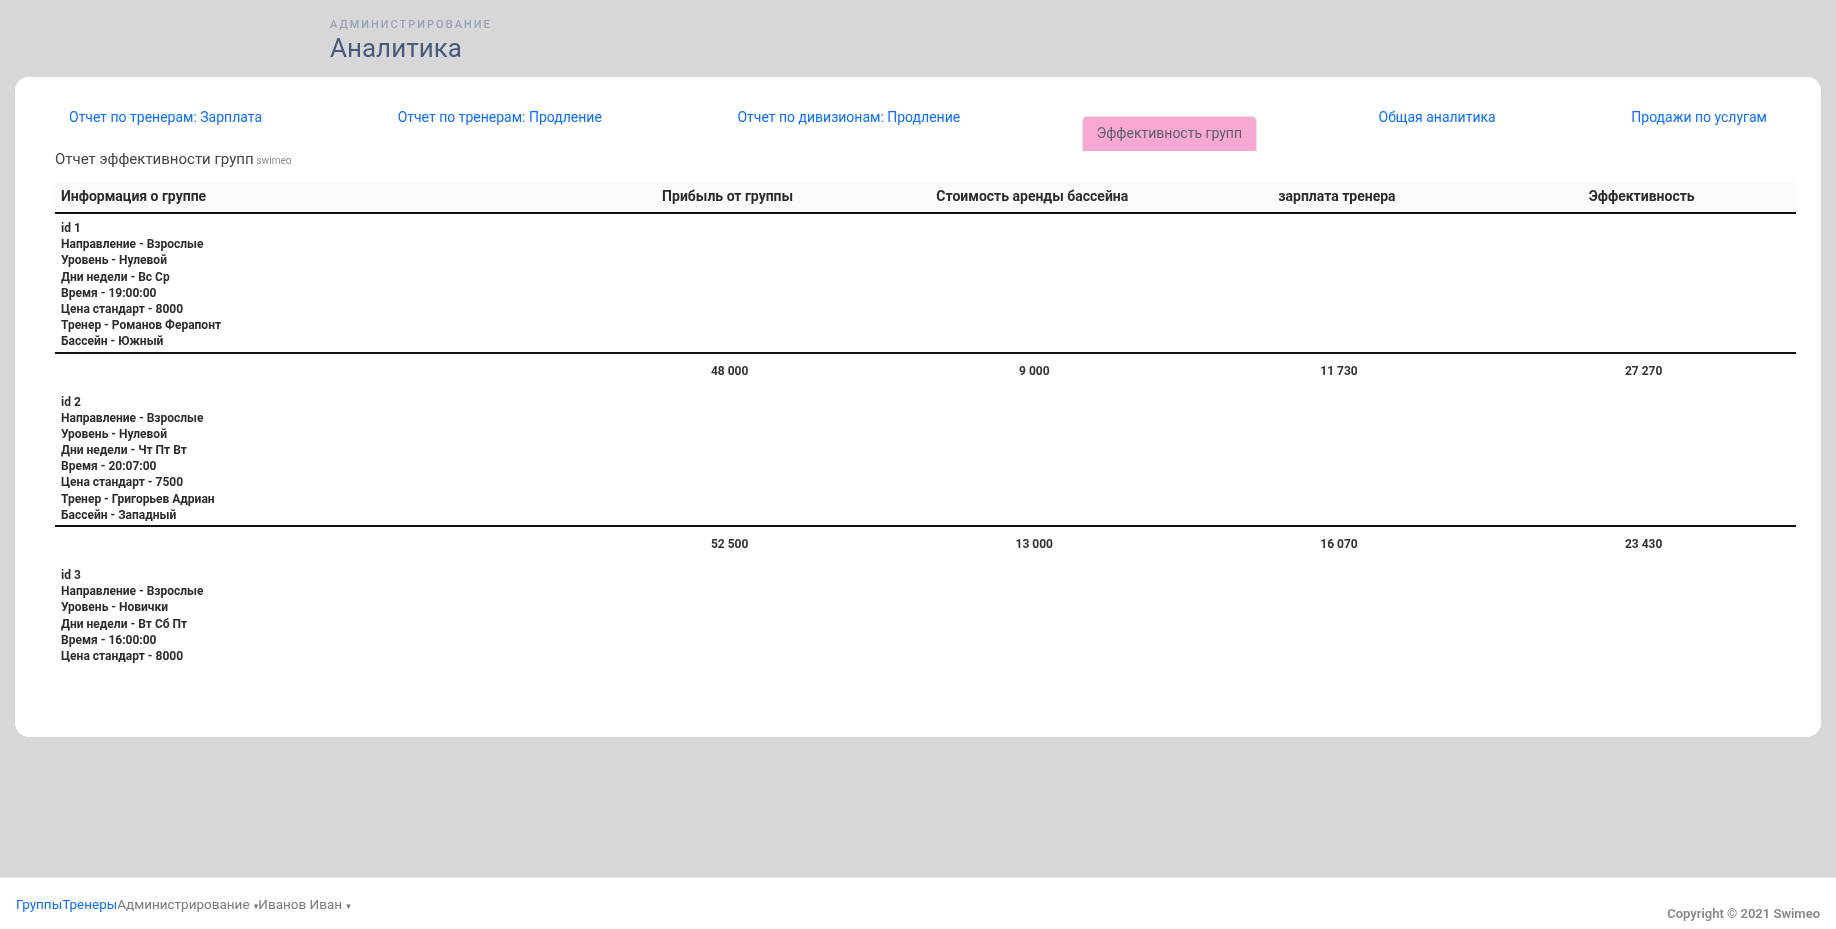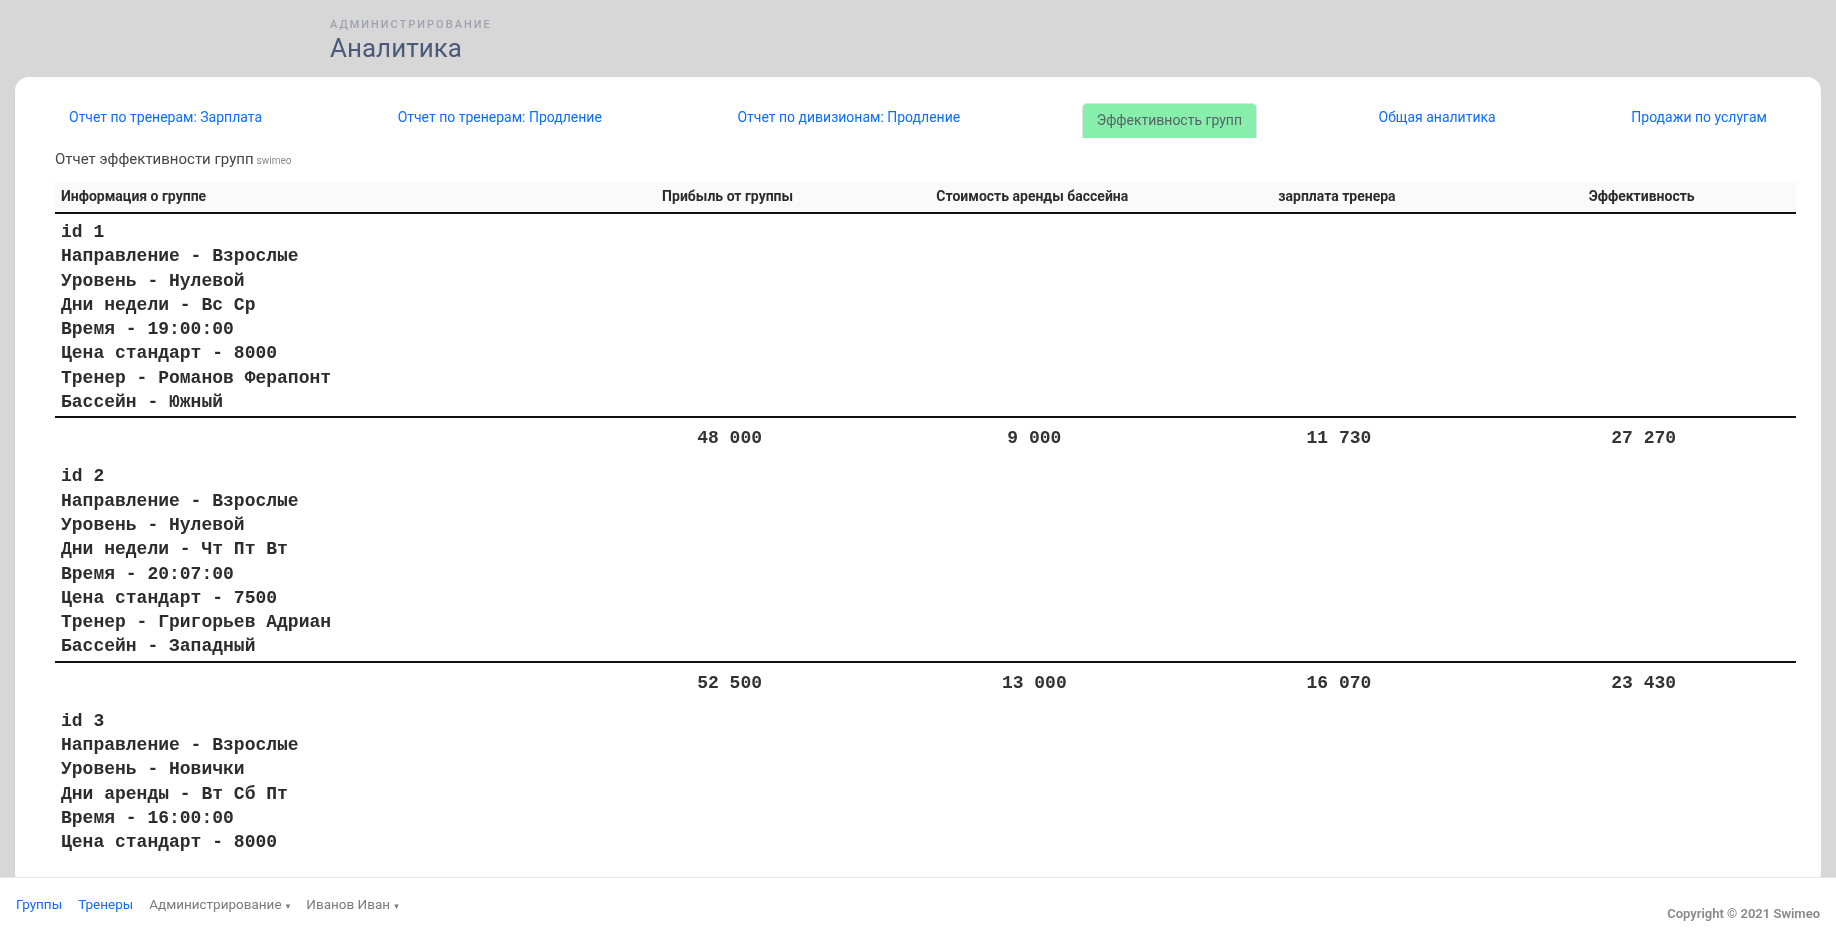--- a/index.html
+++ b/index.html
@@ -3,39 +3,39 @@
   <meta charset="utf-8">
   <style>
     * { margin: 0; padding: 0; box-sizing: border-box; }
     body { font-family: -apple-system, BlinkMacSystemFont, "Segoe UI", Roboto, Arial, sans-serif; background: #d8d7d7; color: #333; font-size: 14px; }
     .header-area { padding: 18px 0 14px 330px; }
     .header-subtitle { font-size: 11px; letter-spacing: 2px; color: #9ca3af; text-transform: uppercase; font-weight: 500; }
     .header-title { font-size: 26px; color: #4a5a7a; font-weight: 400; margin-top: 2px; }
     .main-panel { background: #fff; border-radius: 14px; margin: 0 15px 0 15px; padding: 0 0 30px 0; box-shadow: 0 1px 2px rgba(0,0,0,0.04); min-height: 660px; overflow: hidden; }
     .tabs { display: flex; justify-content: space-between; padding: 24px 40px 0 40px; border-bottom: 0; }
     .tab { color: #0d6efd; font-size: 14px; padding: 8px 14px 10px 14px; cursor: pointer; white-space: nowrap; }
-    .tab.active { color: #5a6268; border: 1px solid #dee2e6; border-bottom: 1px solid #fff; border-radius: 5px 5px 0 0; background: #86efac; position: relative; top: 2px; }
+    .tab.active { color: #5a6268; border: 1px solid #dee2e6; border-bottom: 1px solid #fff; border-radius: 5px 5px 0 0; background: #f9a8d4; position: relative; top: 15px; }
     .tabs-wrapper { border-bottom: 1px solid transparent; }
     .content { padding: 12px 25px 0 40px; }
     .report-title-row { display: flex; align-items: baseline; gap: 3px; margin-bottom: 14px; }
     .report-title { font-size: 15px; color: #444; font-weight: 400; }
     .report-tag { font-size: 10px; color: #888; }
     .select-wrap { position: relative; display: inline-block; width: 292px; }
     .period-select { width: 100%; padding: 7px 30px 7px 12px; border: 1px solid #0d6efd; border-radius: 4px; background: #fff; font-size: 13px; color: #222; appearance: none; cursor: pointer; box-shadow: 0 0 0 3px rgba(13,110,253,0.15); }
     .select-caret { position: absolute; right: 10px; top: 50%; transform: translateY(-50%); pointer-events: none; font-size: 11px; color: #333; display: flex; flex-direction: column; line-height: 6px; }
     .table { width: 100%; border-collapse: collapse; margin-top: 14px; }
     .table thead th { text-align: left; font-weight: 700; font-size: 14px; padding: 6px 10px 8px 6px; color: #2c2c2c; border-bottom: 2px solid #111; background: #fafafa; }
     .table thead th.col-profit, .table thead th.col-rent, .table thead th.col-salary, .table thead th.col-eff { text-align: center; }
-    .table tbody td { padding: 4px 6px; font-size: 18px; vertical-align: top; font-family: Liberation Mono, monospace; }
+    .table tbody td { padding: 4px 6px; font-size: 12px; vertical-align: top; }
     .table tbody tr.info-row td { font-weight: 700; color: #2c2c2c; line-height: 1.35; padding-top: 6px; padding-bottom: 2px; }
     .info-block div { margin-bottom: 0px; }
     .table tbody tr.totals-row td { font-weight: 700; text-align: center; padding: 10px 6px; border-top: 2px solid #111; }
     .table tbody tr.totals-row td:first-child { text-align: left; }
     .bottom-bar { position: fixed; bottom: 0; left: 0; right: 0; background: #fff; border-top: 1px solid #e5e5e5; padding: 8px 16px; display: flex; align-items: center; justify-content: space-between; font-size: 13.5px; }
-    .bottom-left { display: flex; gap: 16px; align-items: flex-end; }
+    .bottom-left { display: flex; align-items: flex-end; }
     .bottom-left a { color: #0d6efd; text-decoration: none; cursor: pointer; }
     .bottom-left .muted { color: #7a7a7a; cursor: pointer; }
     .dd-caret { font-size: 9px; margin-left: 2px; }
     .copyright { color: #888; font-weight: 600; font-size: 13px; margin-top: 20px; }
   </style>
 </head>
 <body>
 
 <div class="header-area">
   <div class="header-subtitle">АДМИНИСТРИРОВАНИЕ</div>
@@ -113,21 +113,21 @@
             <td>13 000</td>
             <td>16 070</td>
             <td>23 430</td>
           </tr>
           <tr class="info-row">
             <td colspan="5">
               <div class="info-block">
                 <div>id 3</div>
                 <div>Направление - Взрослые</div>
                 <div>Уровень - Новички</div>
-                <div>Дни аренды - Вт Сб Пт</div>
+                <div>Дни недели - Вт Сб Пт</div>
                 <div>Время - 16:00:00</div>
                 <div>Цена стандарт - 8000</div>
               </div>
             </td>
           </tr>
         </tbody>
     </table>
   </div>
 </div>
 

